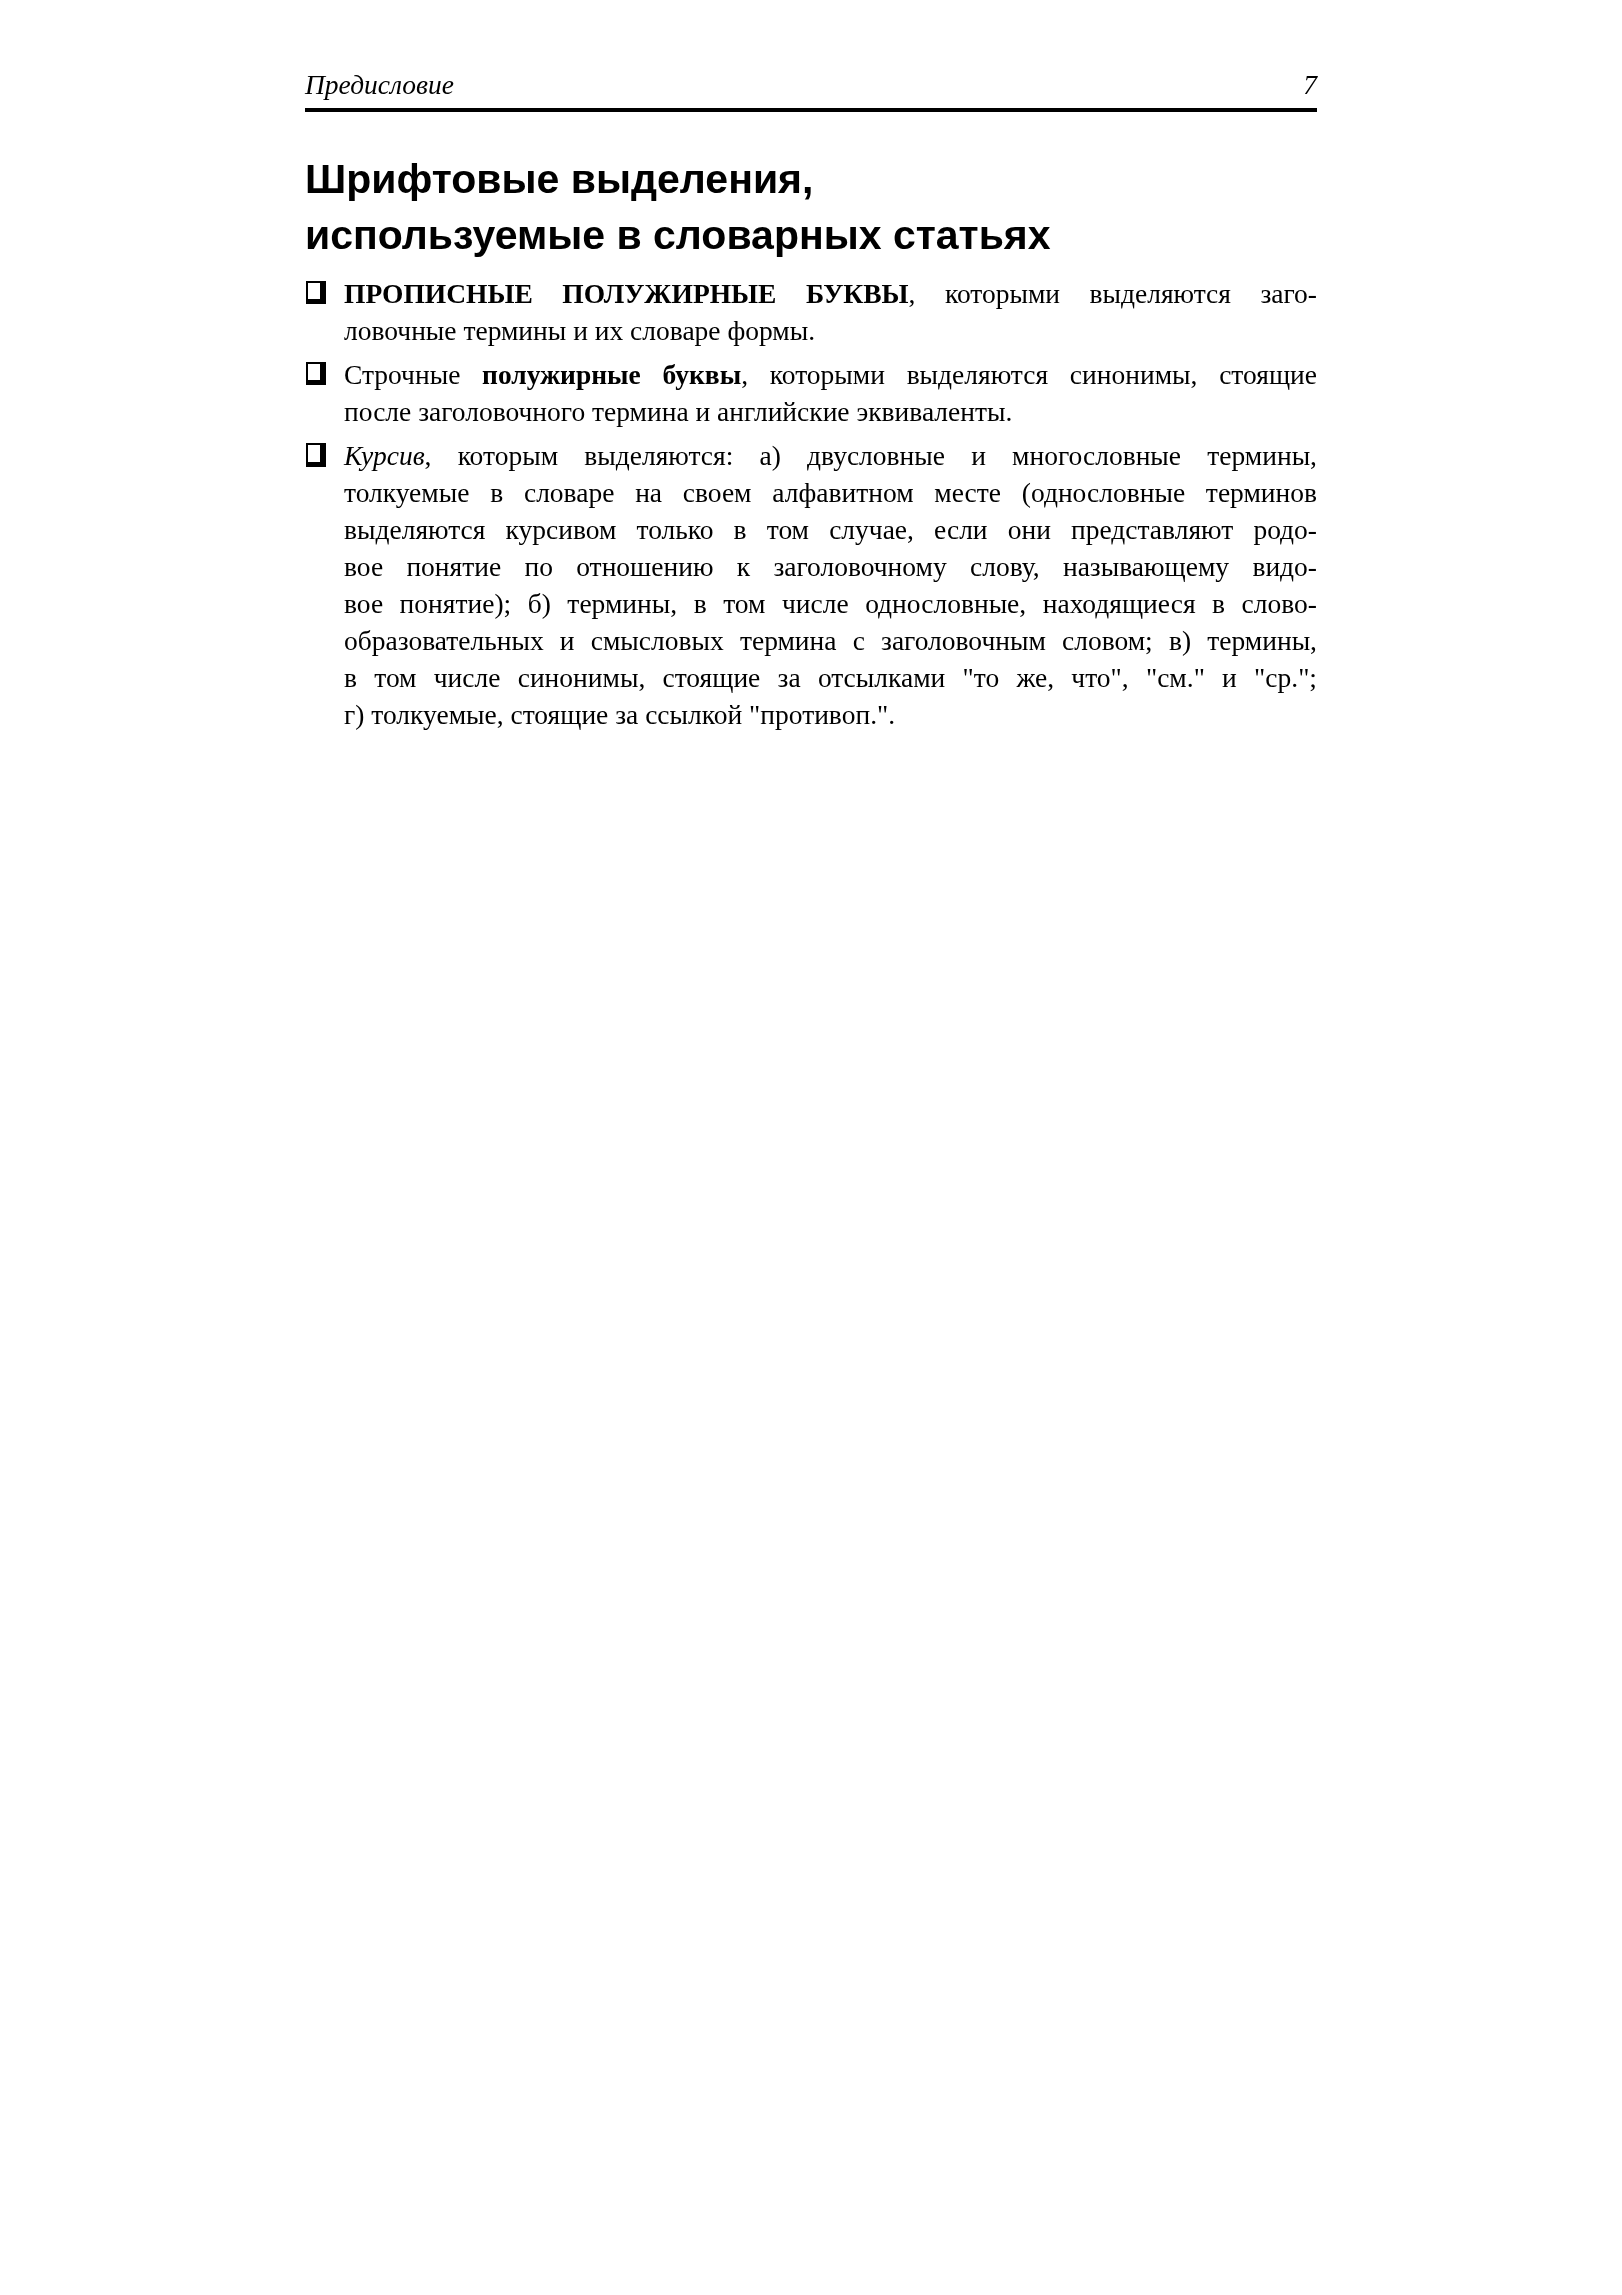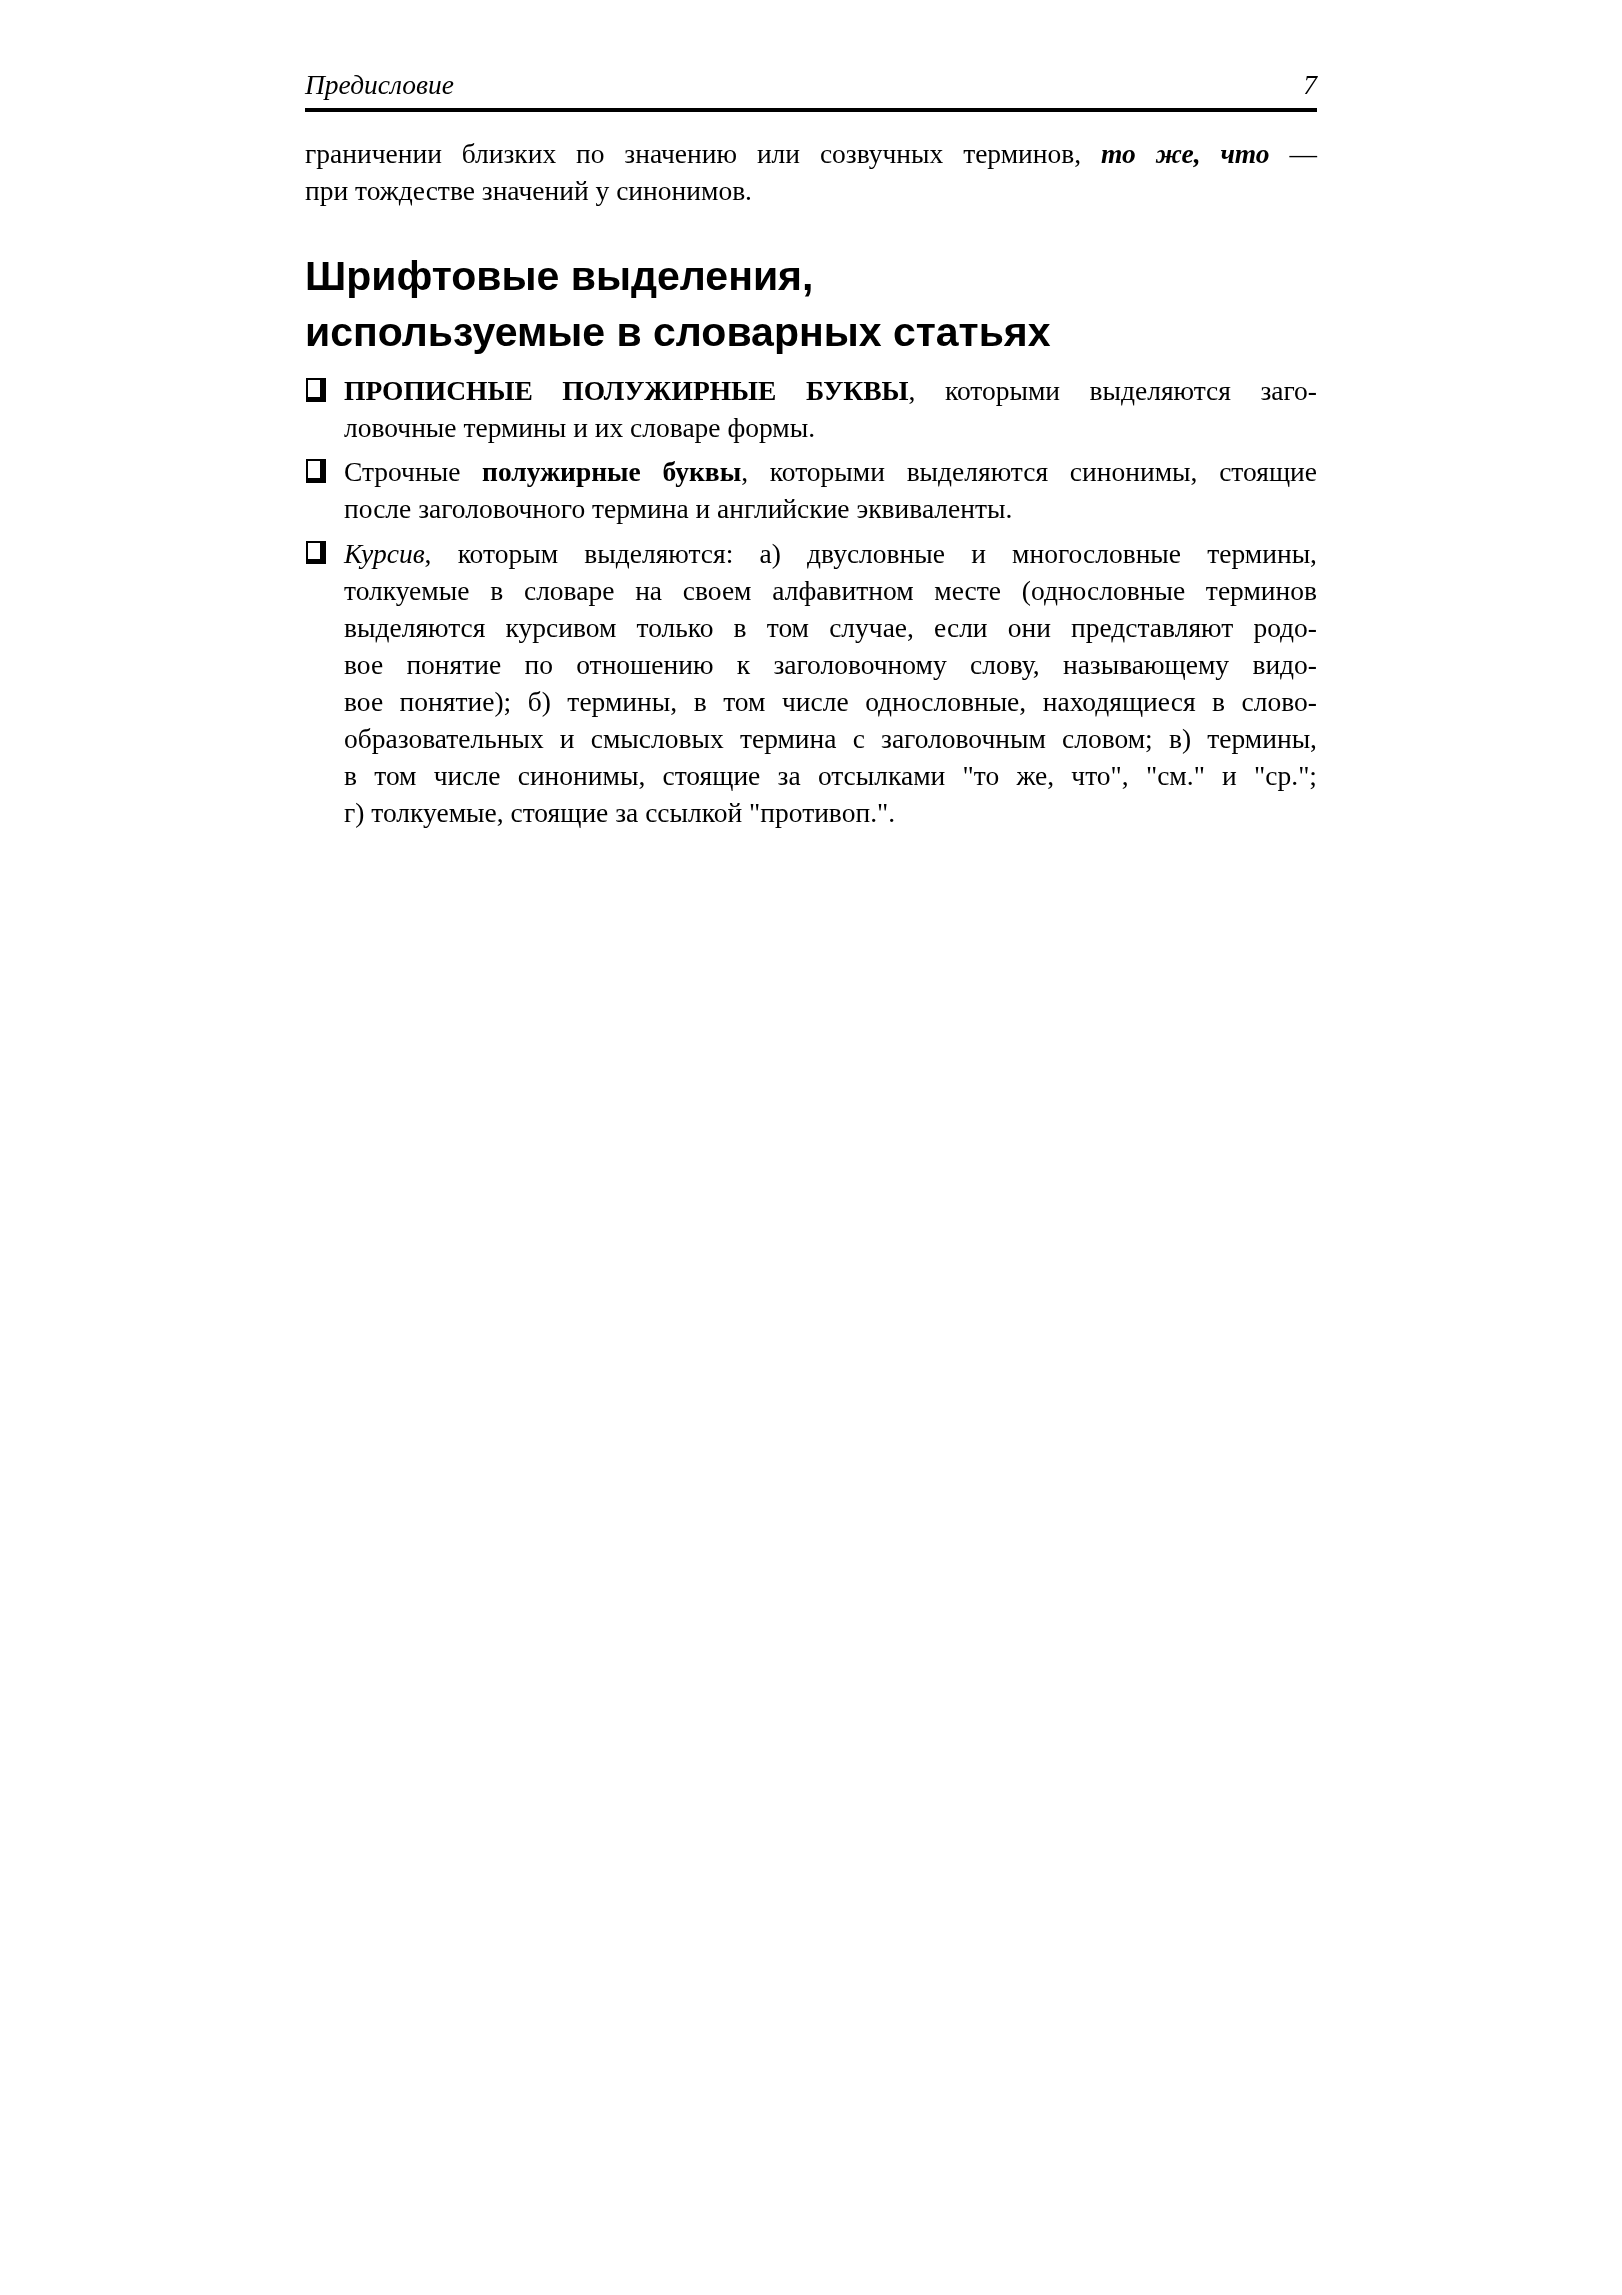--- a/index.html
+++ b/index.html
@@ -94,24 +94,20 @@
 
 <div class="page">
 
   <header class="running-head">
     <span>Предисловие</span>
     <span>7</span>
   </header>
 
   <hr class="rule">
 
-  <div class="bodytext intro">
-      <div class="line"><span>граничении близких по значению или созвучных терминов, </span><span class="bold-italic">то же, что</span><span> —</span></div>
-      <div class="line last"><span>при тождестве значений у синонимов.</span></div>
-    </div>
 
   <h1 class="section-heading">
     <span>Шрифтовые выделения,</span>
     <span>используемые в словарных статьях</span>
   </h1>
 
   <ul class="bullet-list bodytext">
       <li>
         <span class="square-bullet"></span>
         <div class="line"><span class="bold">ПРОПИСНЫЕ ПОЛУЖИРНЫЕ БУКВЫ</span><span>, которыми выделяются заго-</span></div>

